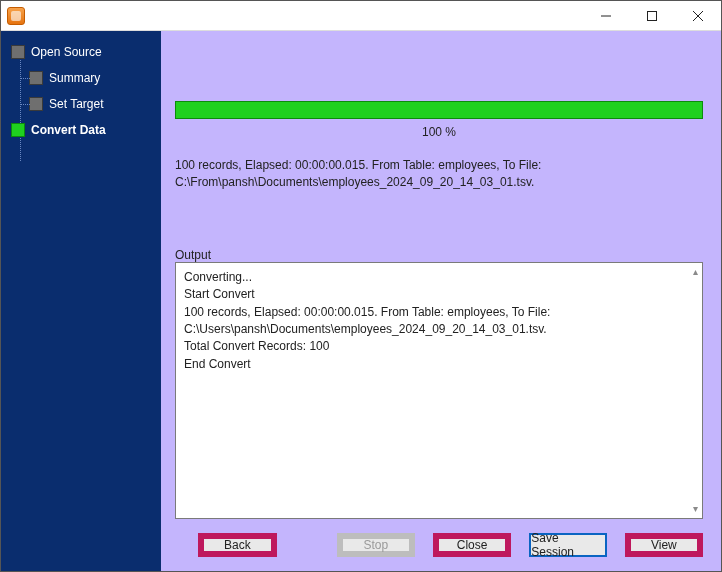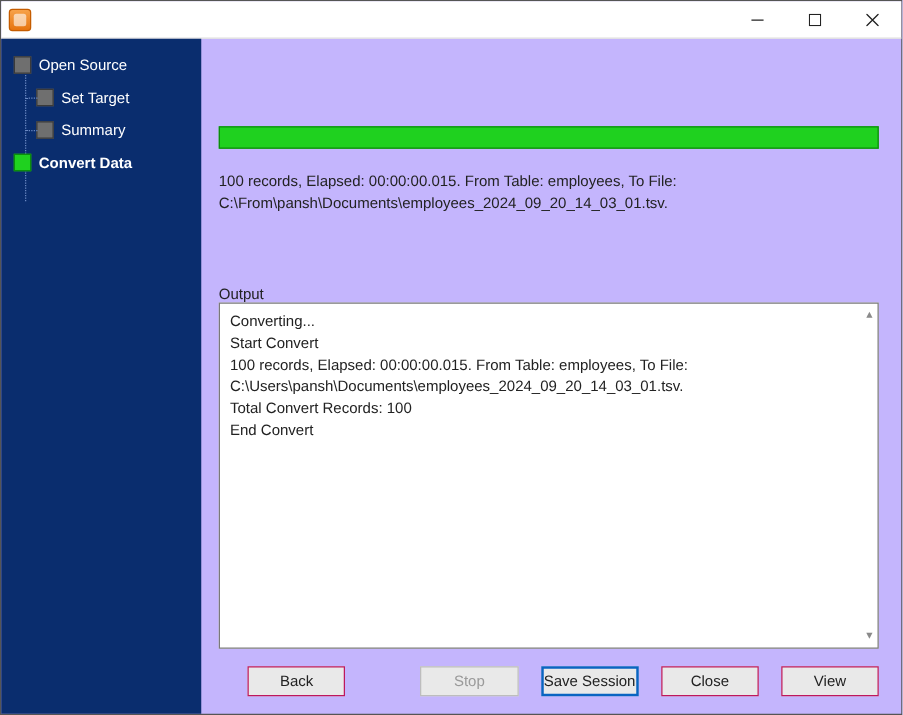--- a/index.html
+++ b/index.html
@@ -62,21 +62,21 @@
   }
   .scroll-hint-up, .scroll-hint-down{
     position:absolute; right:4px; color:#8a8a8a; font-size:10px; user-select:none;
   }
   .scroll-hint-up{ top:2px; }
   .scroll-hint-down{ bottom:2px; }
   .button-row{
     display:flex; gap:18px; justify-content:flex-start; padding:14px 0 4px 0;
   }
   .btn{
-    width:88px; height:24px; border:1px solid #be185d; background:#e9e9e9;
+    width:88px; height:24px; border:6px solid #be185d; background:#e9e9e9;
     font-size:12px; color:#222; display:flex; align-items:center; justify-content:center;
     cursor:pointer;
   }
   .btn.primary{ border:2px solid #0a64c2; }
   .btn.disabled{ color:#9a9a9a; cursor:default; border-color:#bdbdbd;margin-left:42px; }
 </style>
 </head>
 <body>
 
 <div class="window">
@@ -109,37 +109,38 @@
       <div class="tree">
         <div class="tree-vline"></div>
 
         <div class="node root">
           <div class="node-box"></div>
           <span class="node-label">Open Source</span>
         </div>
         <div class="node child">
           <div class="hline"></div>
           <div class="node-box"></div>
-          <span class="node-label">Set Target</span>
+          <span class="node-label">Summary</span>
         </div>
         <div class="node child">
           <div class="hline"></div>
           <div class="node-box"></div>
-          <span class="node-label">Summary</span>
+          <span class="node-label">Set Target</span>
         </div>
         <div class="node root" style="margin-top:0;">
           <div class="node-box active"></div>
           <span class="node-label active">Convert Data</span>
         </div>
       </div>
     </div>
 
     <div class="main">
       <div class="progress-area">
         <div class="progress-track"></div>
+        <div class="progress-label">100 %</div>
       </div>
 
       <div class="status-text">
         <div>100 records,    Elapsed: 00:00:00.015.    From Table: employees,    To File:</div>
         <div>C:\From\pansh\Documents\employees_2024_09_20_14_03_01.tsv.</div>
       </div>
 
       <div class="output-label">Output</div>
       <div class="output-box">
         <span class="scroll-hint-up">▴</span>
@@ -148,19 +149,19 @@
         <div>100 records,    Elapsed: 00:00:00.015.    From Table: employees,    To File: C:\Users\pansh\Documents\employees_2024_09_20_14_03_01.tsv.</div>
         <div>Total Convert Records: 100</div>
         <div>End Convert</div>
         <span class="scroll-hint-down">▾</span>
       </div>
 
       <div class="button-row">
         <div style="width:6px"></div>
         <div class="btn">Back</div>
         <div class="btn disabled">Stop</div>
+        <div class="btn">Close</div>
         <div class="btn primary">Save Session</div>
-        <div class="btn">Close</div>
         <div class="btn">View</div>
       </div>
     </div>
   </div>
 </div>
 
 </body></html>

